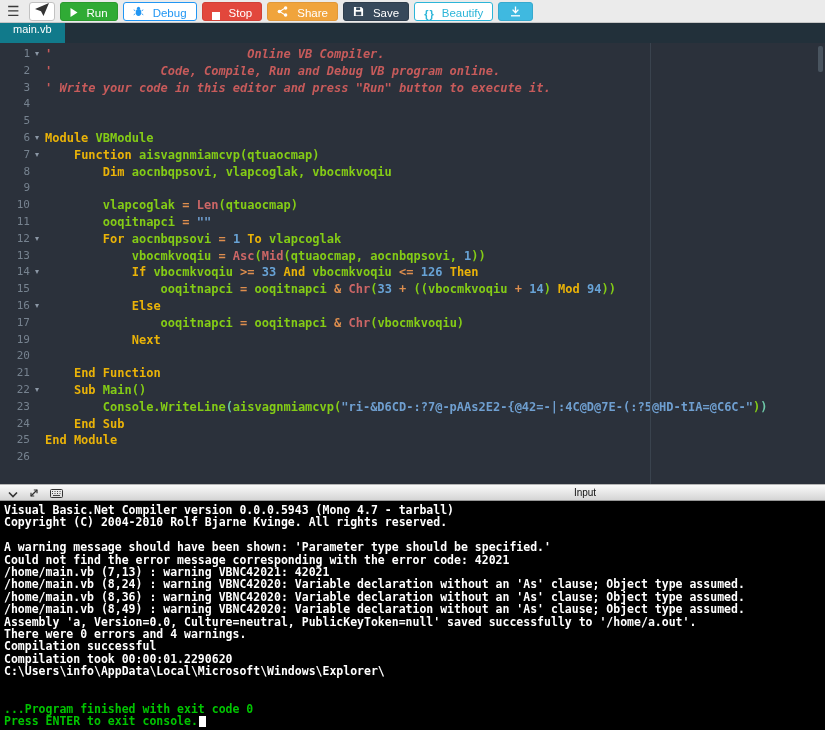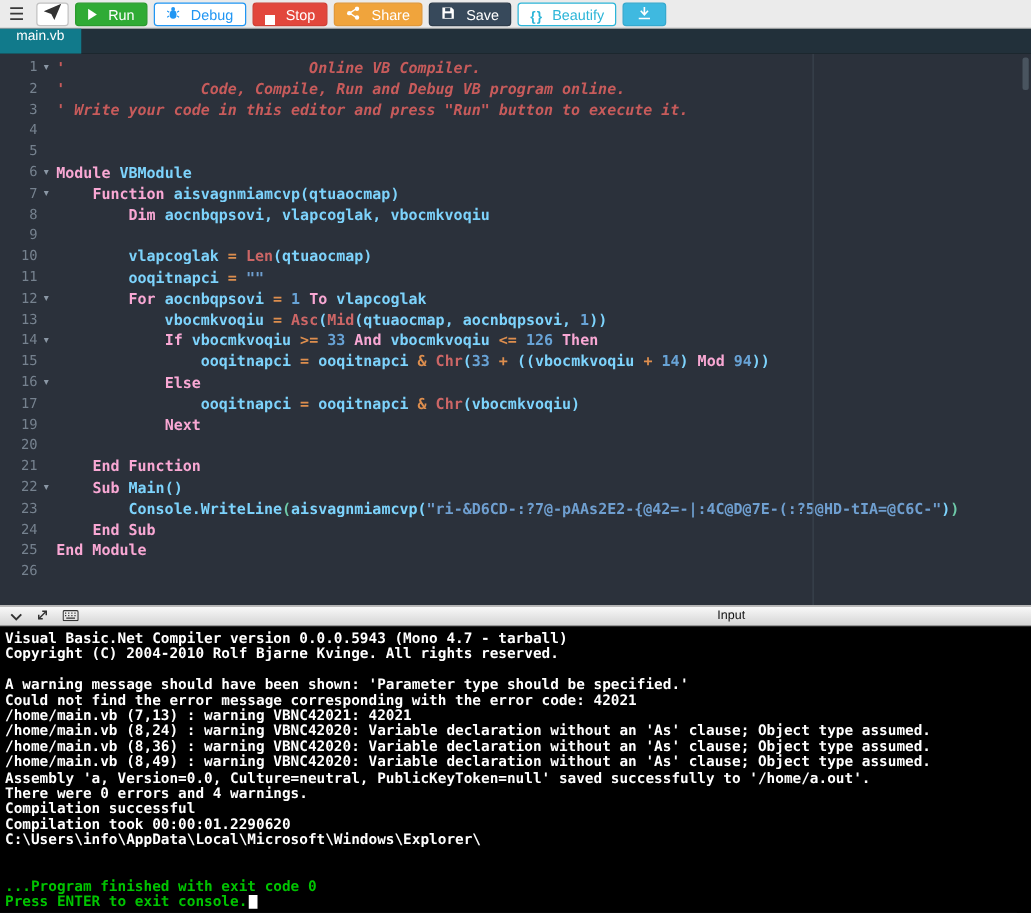--- a/index.html
+++ b/index.html
@@ -29,22 +29,22 @@
   
   .editor{position:relative;height:441px;background:#2b313b;overflow:hidden;
           font-family:"DejaVu Sans Mono",monospace;font-weight:bold;font-size:12px;line-height:16.8px;padding-top:3px}
   .ruler{position:absolute;left:650px;top:0;bottom:0;width:1px;background:#3a434e}
   .scroll-thumb{position:absolute;right:2px;top:3px;width:5px;height:26px;background:#49545f;border-radius:2px}
   .code-line{display:flex;white-space:pre}
   .gutter{flex:none;width:45px;display:inline-flex}
   .lnum{display:inline-block;width:30px;text-align:right;color:#76828f;font-size:11px;font-weight:normal}
   .fold{display:inline-block;width:14px;text-align:center;color:#8b97a5;font-size:8px;font-family:"DejaVu Sans",sans-serif}
   .lcontent{white-space:pre}
-  .tk-def{color:#7dd3fc}
-  .tk-kw{color:#f9a8d4}
+  .tk-def{color:#84cc16}
+  .tk-kw{color:#eab308}
   .tk-op{color:#dd8e4e}
   .tk-num{color:#68a3d6}
   .tk-str{color:#6f9fd0}
   .tk-fn{color:#cc6666}
   .tk-com{color:#c75b5b;font-style:italic}
   .tk-match{color:#6ec9a8}
 
   
   .console-bar{height:17px;background:linear-gradient(#fafafa,#d5d5d5);border-top:1px solid #b5b5b5;border-bottom:1px solid #979797;
                position:relative;display:flex;align-items:center;gap:11px;padding:0 8px}

